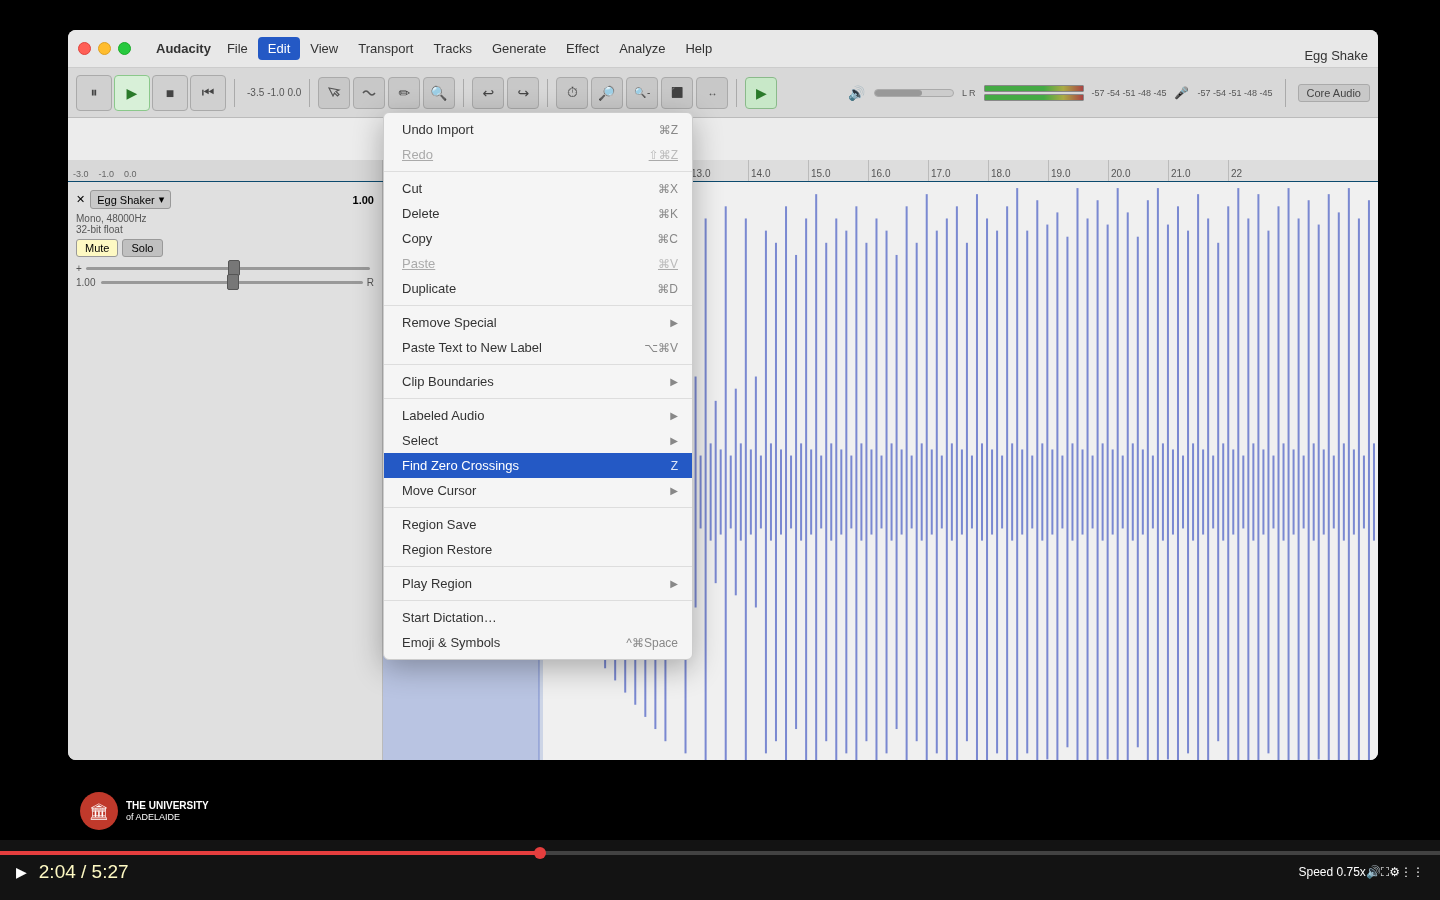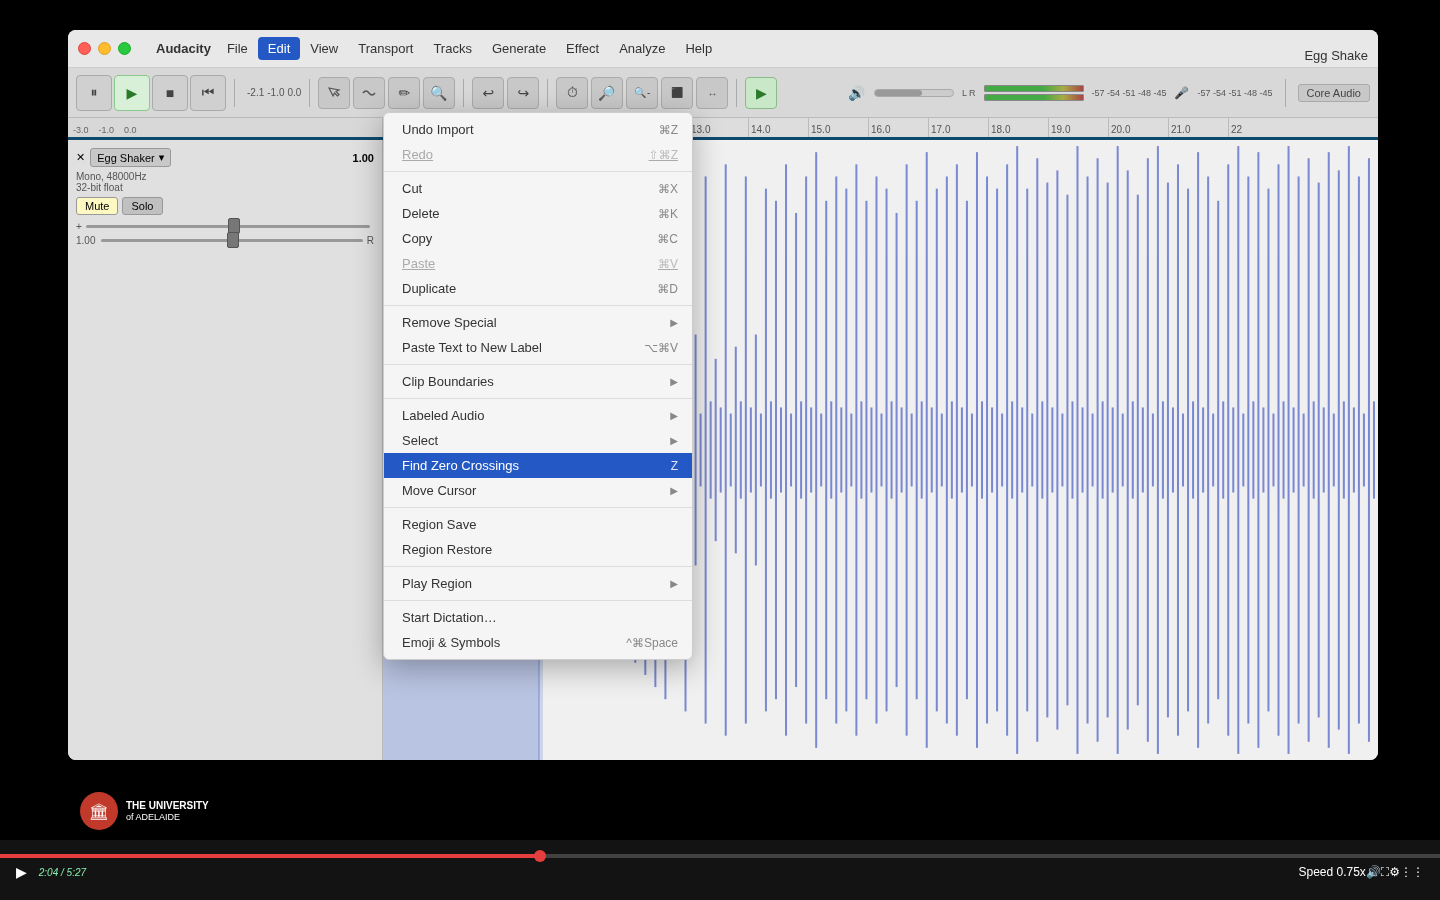--- a/index.html
+++ b/index.html
@@ -118,28 +118,29 @@
       font-size: 14px;
       cursor: pointer;
       color: #444;
     }
     .tb-separator { width: 1px; height: 28px; background: #aaa; margin: 0 4px; }
 
     
     .timeline-ruler {
       height: 22px;
       background: #ddd;
-      border-bottom: 3px solid #0c4a6e;
+      border-bottom: 1px solid #0c4a6e;
       display: flex;
       align-items: flex-end;
       padding-left: 320px;
       font-size: 10px;
       color: #555;
       overflow: hidden;
       position: relative;
+      margin-top: 42px;
     }
 
     .ruler-numbers {
       display: flex;
       gap: 0;
       align-items: flex-end;
       height: 100%;
     }
 
     .ruler-tick {
@@ -280,23 +281,22 @@
     .vc-btn {
       color: white;
       font-size: 14px;
       cursor: pointer;
       background: none;
       border: none;
       padding: 0;
     }
 
     .vc-time {
-      color: #86efac;
-      font-size: 10px;
-      font-style: italic;
+      color: #fef9c3;
+      font-size: 19px;
     }
 
     .vc-right {
       margin-left: auto;
       display: flex;
       align-items: center;
       color: white;
       font-size: 12px;
     }
 
@@ -392,21 +392,21 @@
     <div class="toolbar">
       <div class="play-controls">
         <div class="pc-btn">⏸</div>
         <div class="pc-btn play">▶</div>
         <div class="pc-btn">■</div>
         <div class="pc-btn">⏮</div>
       </div>
       <div class="tb-separator"></div>
 
       <div style="display:flex;align-items:center;gap:3px;font-size:10px;color:#555;margin-left:4px;">
-        <span>-2.1</span>
+        <span>-3.5</span>
         <span>-1.0</span>
         <span>0.0</span>
       </div>
 
       <div class="tb-separator"></div>
 
       <div style="display:flex;gap:3px;">
         <div class="tb-btn" title="Selection Tool">
           <svg width="14" height="14" viewBox="0 0 14 14">
               <path d="M2 2 L6 10 L7.5 7 L10.5 10 L12 8.5 L9 5.5 L12 4 Z" fill="none" stroke="#555" stroke-width="1.2"></path>

